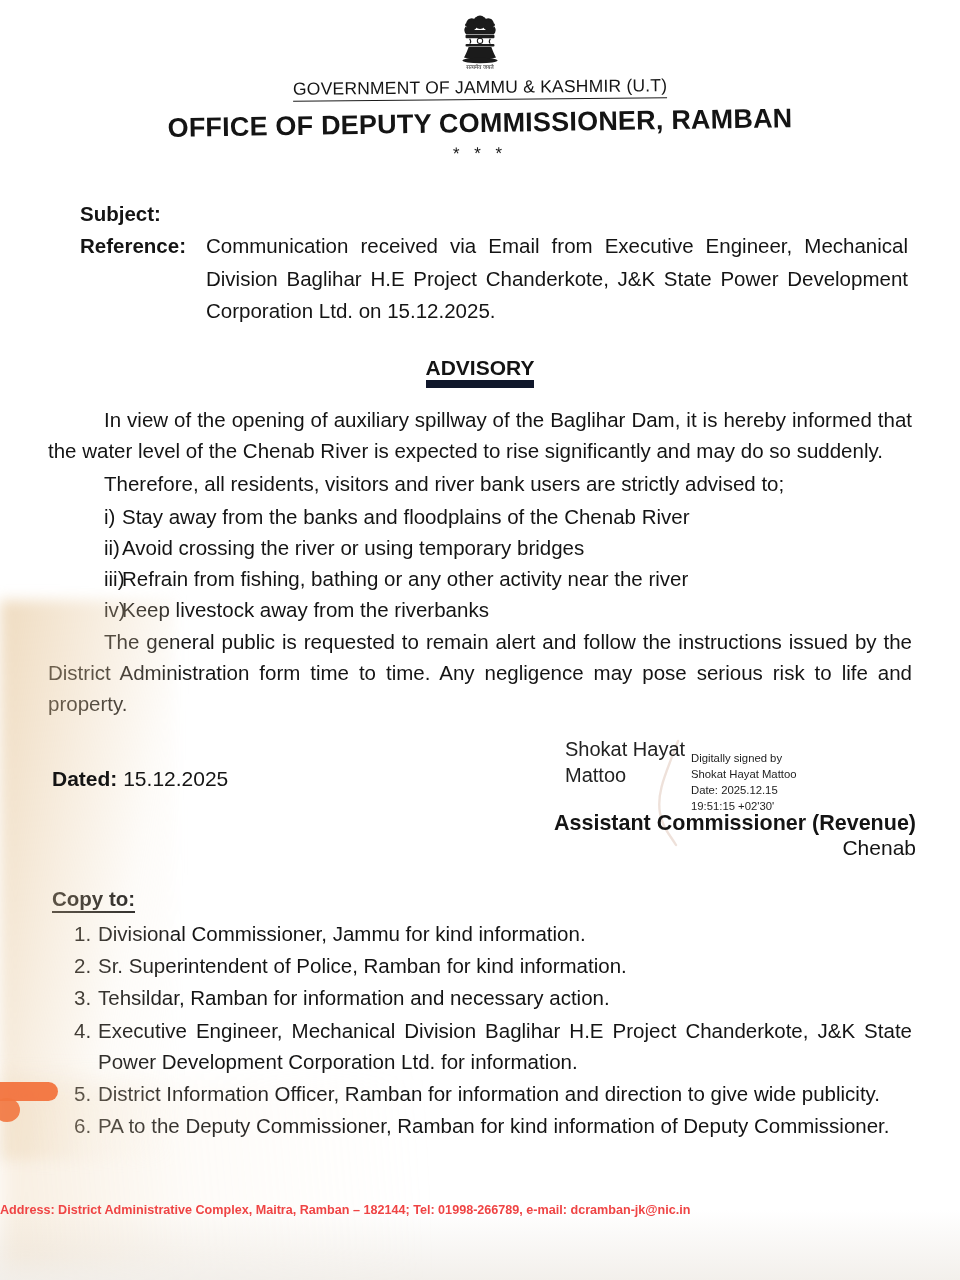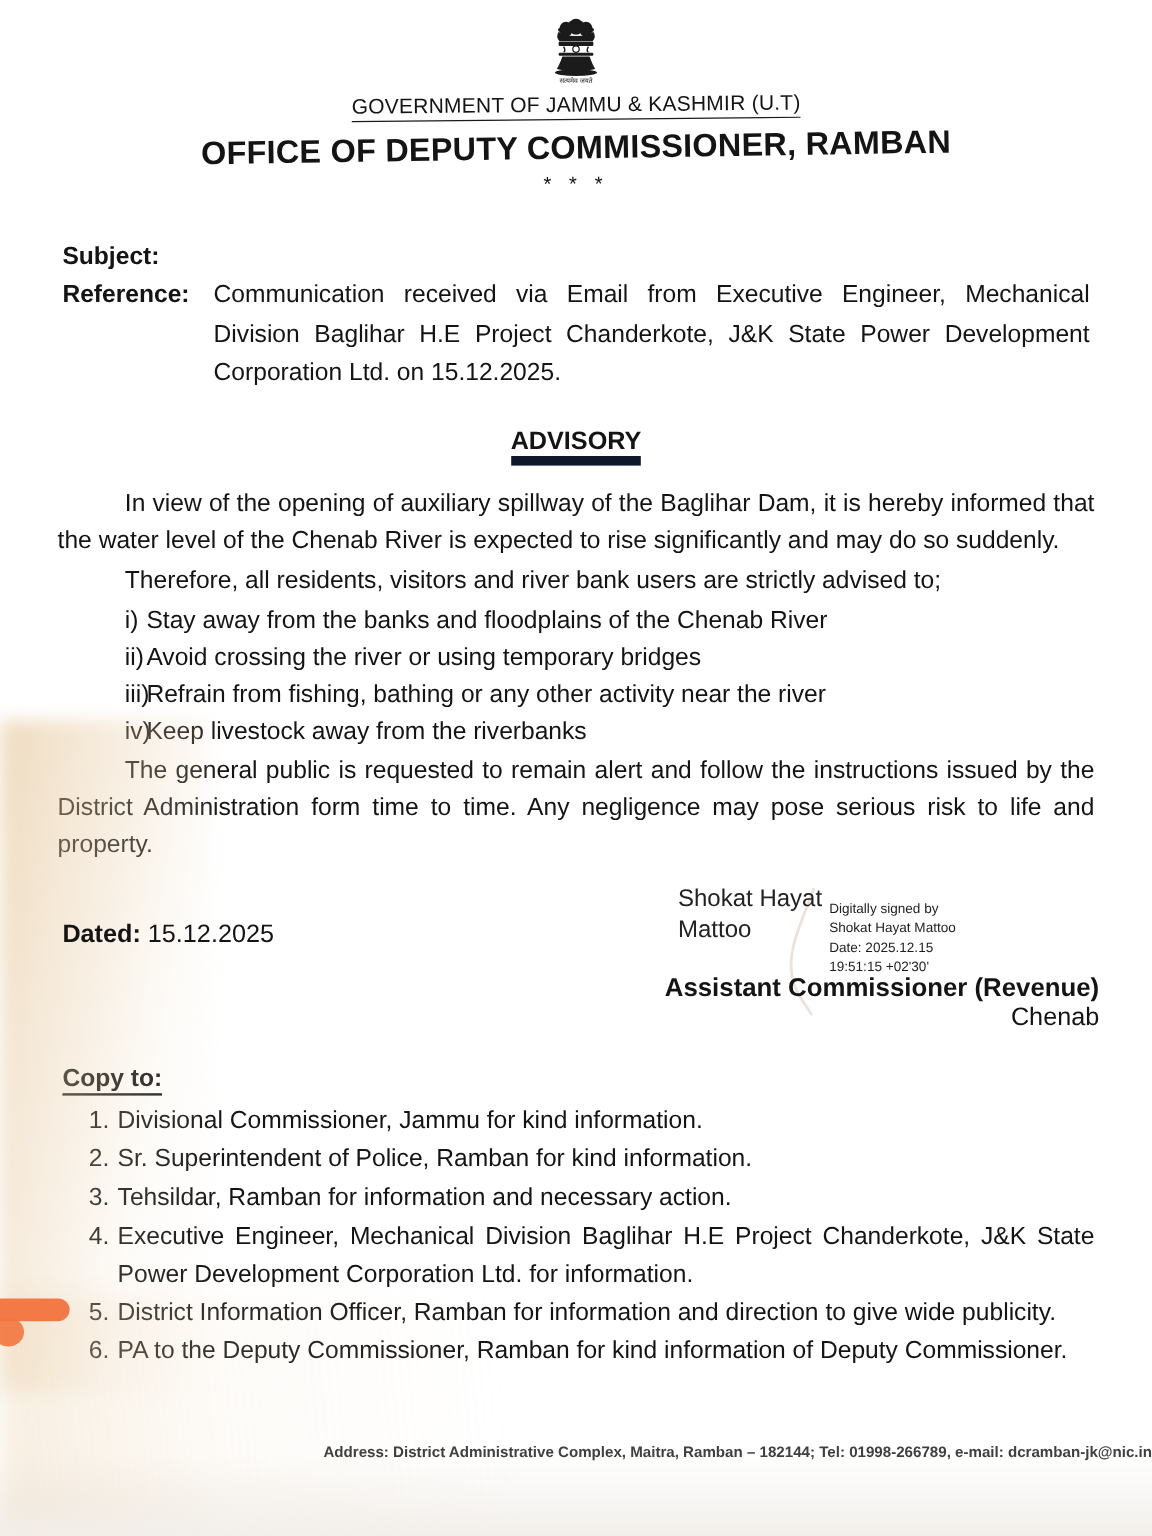--- a/index.html
+++ b/index.html
@@ -100,21 +100,21 @@
   }
   .stars {
     font-size: 17px;
     letter-spacing: 5px;
     margin-top: 5px;
     transform: rotate(-0.4deg);
   }
 
   
   .srblock {
-    margin: 34px 52px 0 52px;
+    margin: 34px 52px 0 80px;
     font-size: 20.5px;
     line-height: 1.58;
   }
   .srrow {
     display: flex;
     align-items: flex-start;
   }
   .srlabel {
     font-weight: 700;
     width: 118px;
@@ -265,24 +265,24 @@
     text-align: justify;
   }
   .ctext.nojust { text-align: left; }
 
   
   .footer {
     position: absolute;
     left: 0;
     top: 1203px;
     width: 960px;
-    text-align: right;
+    text-align: left;
     font-size: 12.6px;
     font-weight: 700;
-    color: #404040;
+    color: #ef4444;
   }
 </style>
 </head>
 <body>
 
 <div class="page">
 
   <div class="scan-shade-left"></div>
   <div class="scan-shade-left2"></div>
   <div class="scan-shade-bottom"></div>

